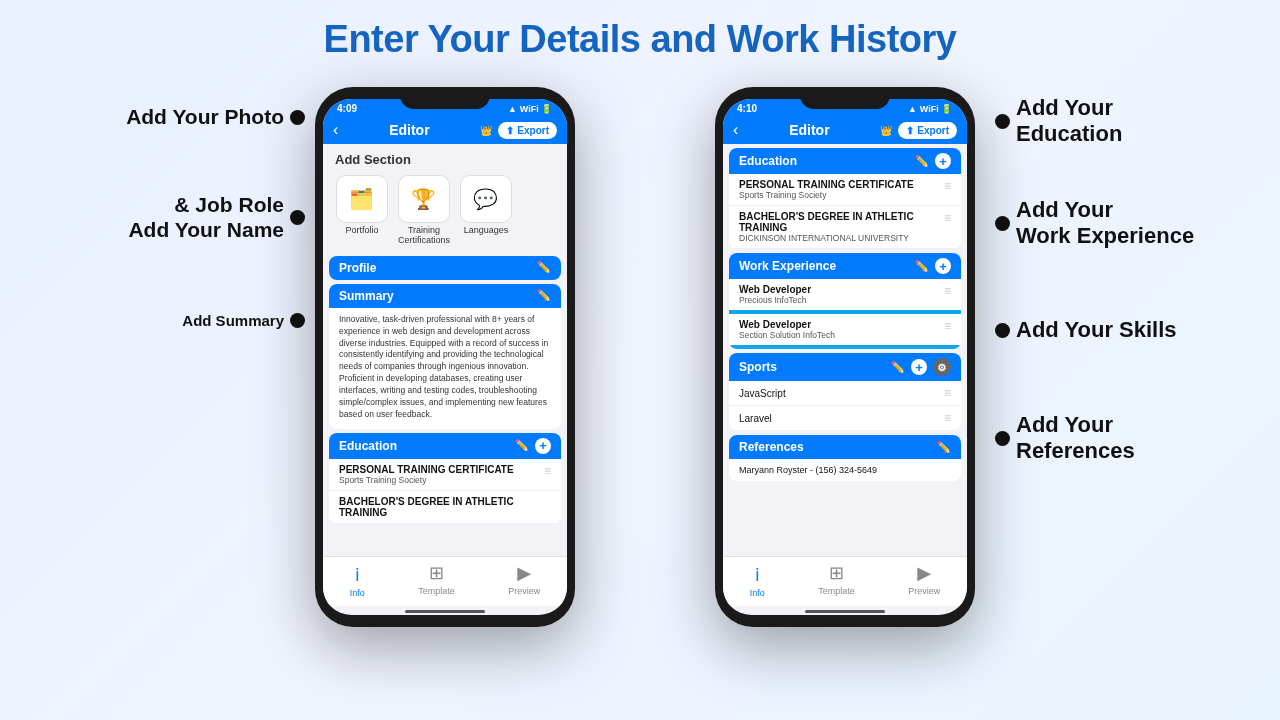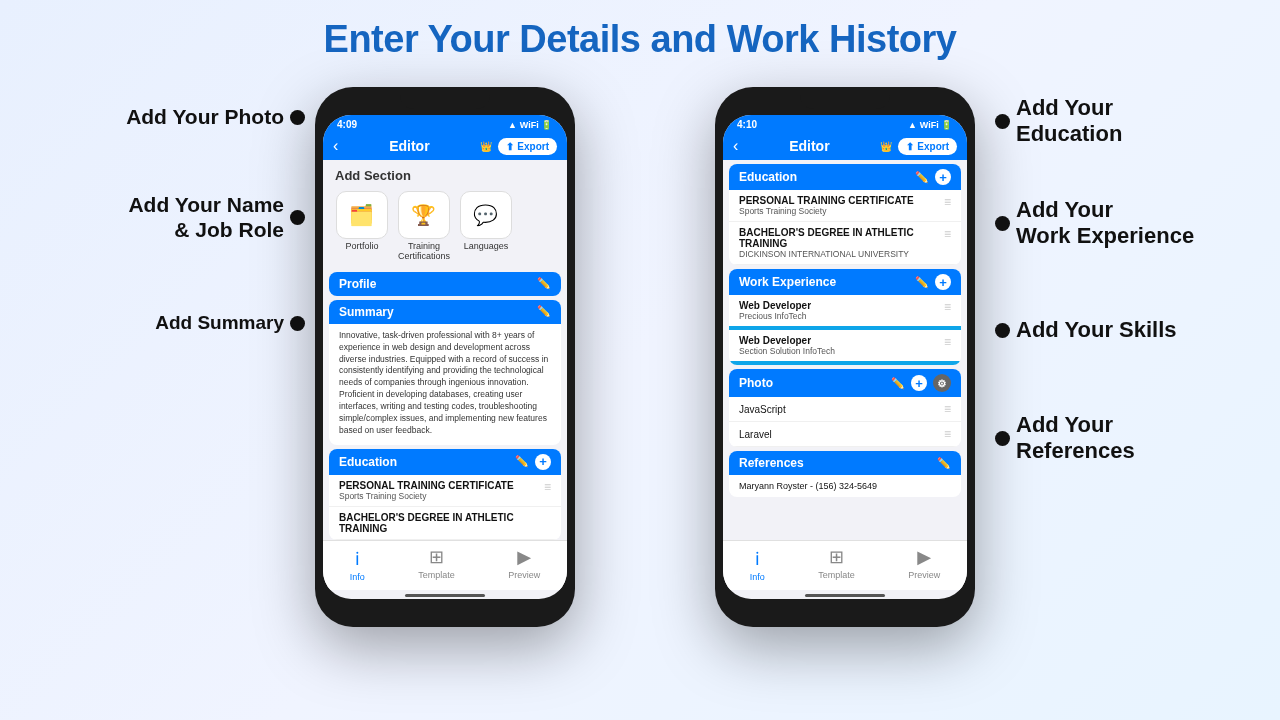--- a/index.html
+++ b/index.html
@@ -21,21 +21,21 @@
       padding-bottom: 16px;
       letter-spacing: -0.5px;
     }
 
     
     .phone-frame {
       width: 260px;
       height: 540px;
       background: #1a1a1a;
       border-radius: 38px;
-      padding: 28px 8px;
+      padding: 12px 8px;
       box-shadow: 0 20px 60px rgba(0,0,0,0.35);
       position: relative;
       flex-shrink: 0;
     }
 
     .phone-notch {
       width: 90px;
       height: 22px;
       background: #1a1a1a;
       border-radius: 0 0 14px 14px;
@@ -358,28 +358,28 @@
 
   <div style="position:relative; width:230px; flex-shrink:0; padding-top:30px;">
 
     <div style="position:absolute; top:28px; right:0; display:flex; align-items:center; gap:6px;">
       <span style="font-size:21px; font-weight:900; color:#111;">Add Your Photo</span>
       <div style="width:15px;height:15px;background:#111;border-radius:50%;flex-shrink:0;"></div>
     </div>
 
     <div style="position:absolute; top:115px; right:0; display:flex; align-items:center; gap:6px;">
       <div style="text-align:right;">
+        <div style="font-size:21px; font-weight:900; color:#111; line-height:1.2;">&amp; Job Role</div>
         <div style="font-size:21px; font-weight:900; color:#111; line-height:1.2;">Add Your Name</div>
-        <div style="font-size:21px; font-weight:900; color:#111; line-height:1.2;">&amp; Job Role</div>
       </div>
       <div style="width:15px;height:15px;background:#111;border-radius:50%;flex-shrink:0;"></div>
     </div>
 
     <div style="position:absolute; top:235px; right:0; display:flex; align-items:center; gap:6px;">
-      <span style="font-size:19px; font-weight:900; color:#111;">Add Summary</span>
+      <span style="font-size:15px; font-weight:900; color:#111;">Add Summary</span>
       <div style="width:15px;height:15px;background:#111;border-radius:50%;flex-shrink:0;"></div>
     </div>
   </div>
 
   <div class="phone-frame" style="margin-top:10px; margin-left:10px;">
     <div class="phone-notch"></div>
     <div class="phone-screen">
 
       <div class="status-bar">
         <span>4:09</span>
@@ -560,21 +560,21 @@
                 <div class="work-title">Web Developer</div>
                 <div class="work-sub">Section Solution InfoTech</div>
               </div>
               <span class="drag-handle">≡</span>
             </div>
           </div>
         </div>
 
         <div class="section-card">
           <div class="section-header">
-            <span>Photo</span>
+            <span>Sports</span>
             <div style="display:flex;gap:6px;align-items:center;">
               <span class="edit-icon">✏️</span>
               <div class="plus-icon">+</div>
               <div style="width:18px;height:18px;background:#666;border-radius:50%;display:flex;align-items:center;justify-content:center;font-size:10px;color:white;">⚙</div>
             </div>
           </div>
           <div class="skill-item">
             <span class="skill-name">JavaScript</span>
             <span class="drag-handle">≡</span>
           </div>

